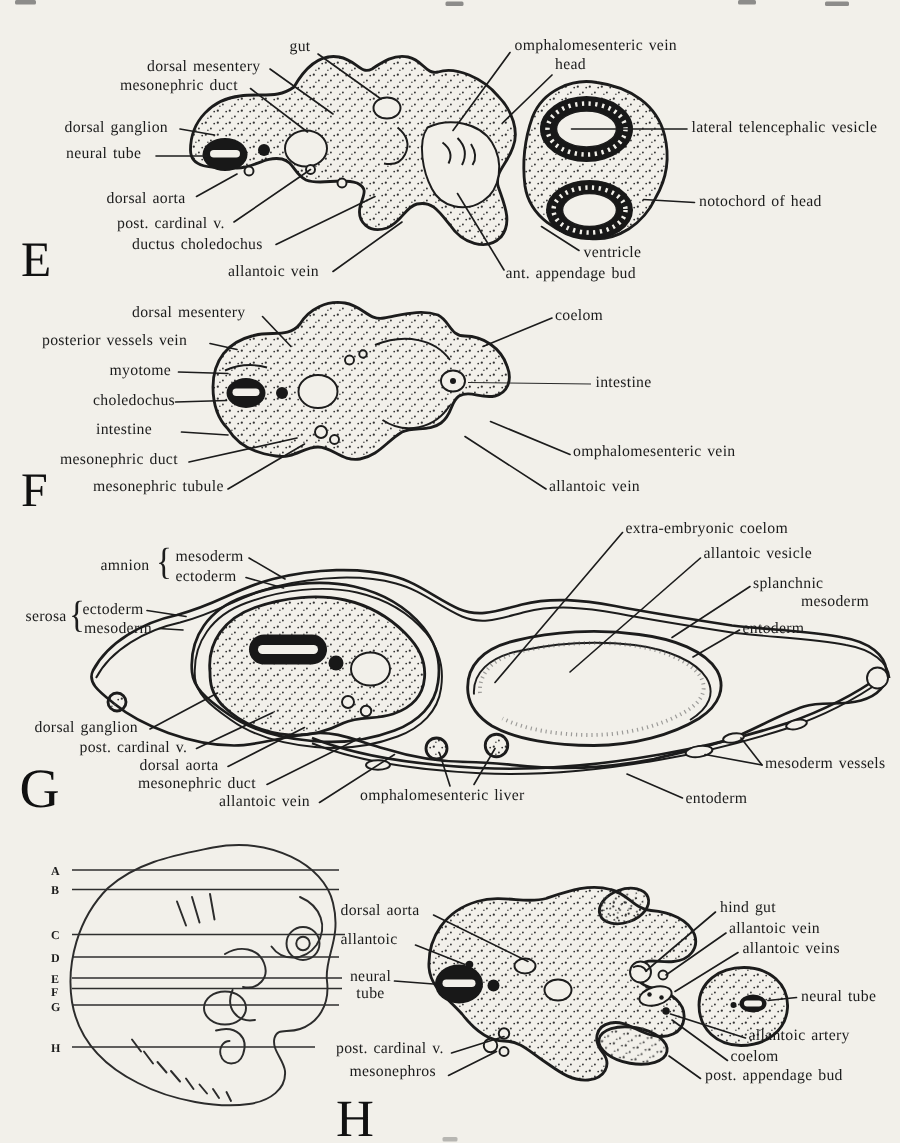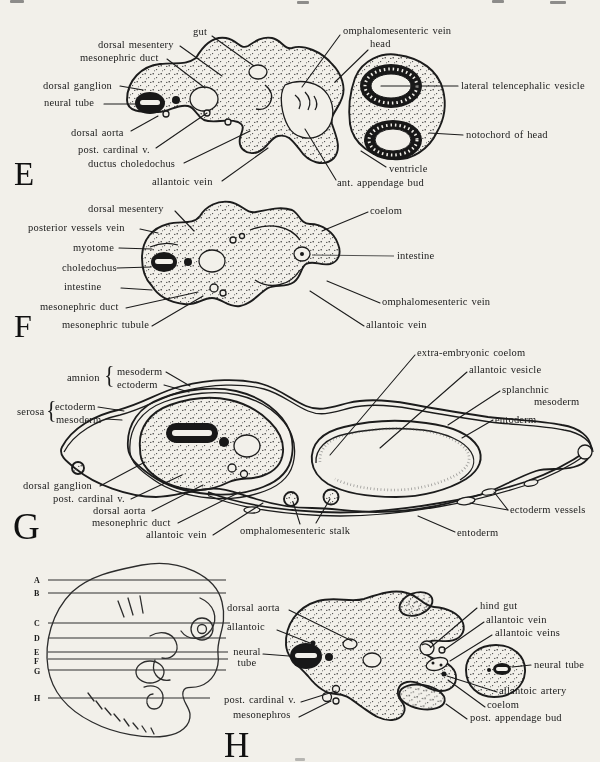--- a/index.html
+++ b/index.html
@@ -337,22 +337,22 @@
 <div class="lbl" style="left:417px;top:347px">extra-embryonic coelom</div>
 <div class="lbl" style="left:469px;top:364px">allantoic vesicle</div>
 <div class="lbl" style="left:502px;top:384px">splanchnic</div>
 <div class="lbl" style="left:534px;top:396px">mesoderm</div>
 <div class="lbl" style="left:495px;top:414px">entoderm</div>
 <div class="lbl" style="left:23px;top:480px">dorsal ganglion</div>
 <div class="lbl" style="left:53px;top:493px">post. cardinal v.</div>
 <div class="lbl" style="left:93px;top:505px">dorsal aorta</div>
 <div class="lbl" style="left:92px;top:517px">mesonephric duct</div>
 <div class="lbl" style="left:146px;top:529px">allantoic vein</div>
-<div class="lbl" style="left:240px;top:525px">omphalomesenteric stalk</div>
-<div class="lbl" style="left:510px;top:504px">ectoderm vessels</div>
+<div class="lbl" style="left:240px;top:525px">omphalomesenteric liver</div>
+<div class="lbl" style="left:510px;top:504px">mesoderm vessels</div>
 <div class="lbl" style="left:457px;top:527px">entoderm</div>
 
 <div class="lbl" style="left:227px;top:602px">dorsal aorta</div>
 <div class="lbl" style="left:227px;top:621px">allantoic</div>
 <div class="lbl wrapc" style="left:228px;top:646px;width:38px">neural tube</div>
 <div class="lbl" style="left:224px;top:694px">post. cardinal v.</div>
 <div class="lbl" style="left:233px;top:709px">mesonephros</div>
 <div class="lbl" style="left:480px;top:600px">hind gut</div>
 <div class="lbl" style="left:486px;top:614px">allantoic vein</div>
 <div class="lbl" style="left:495px;top:627px">allantoic veins</div>

